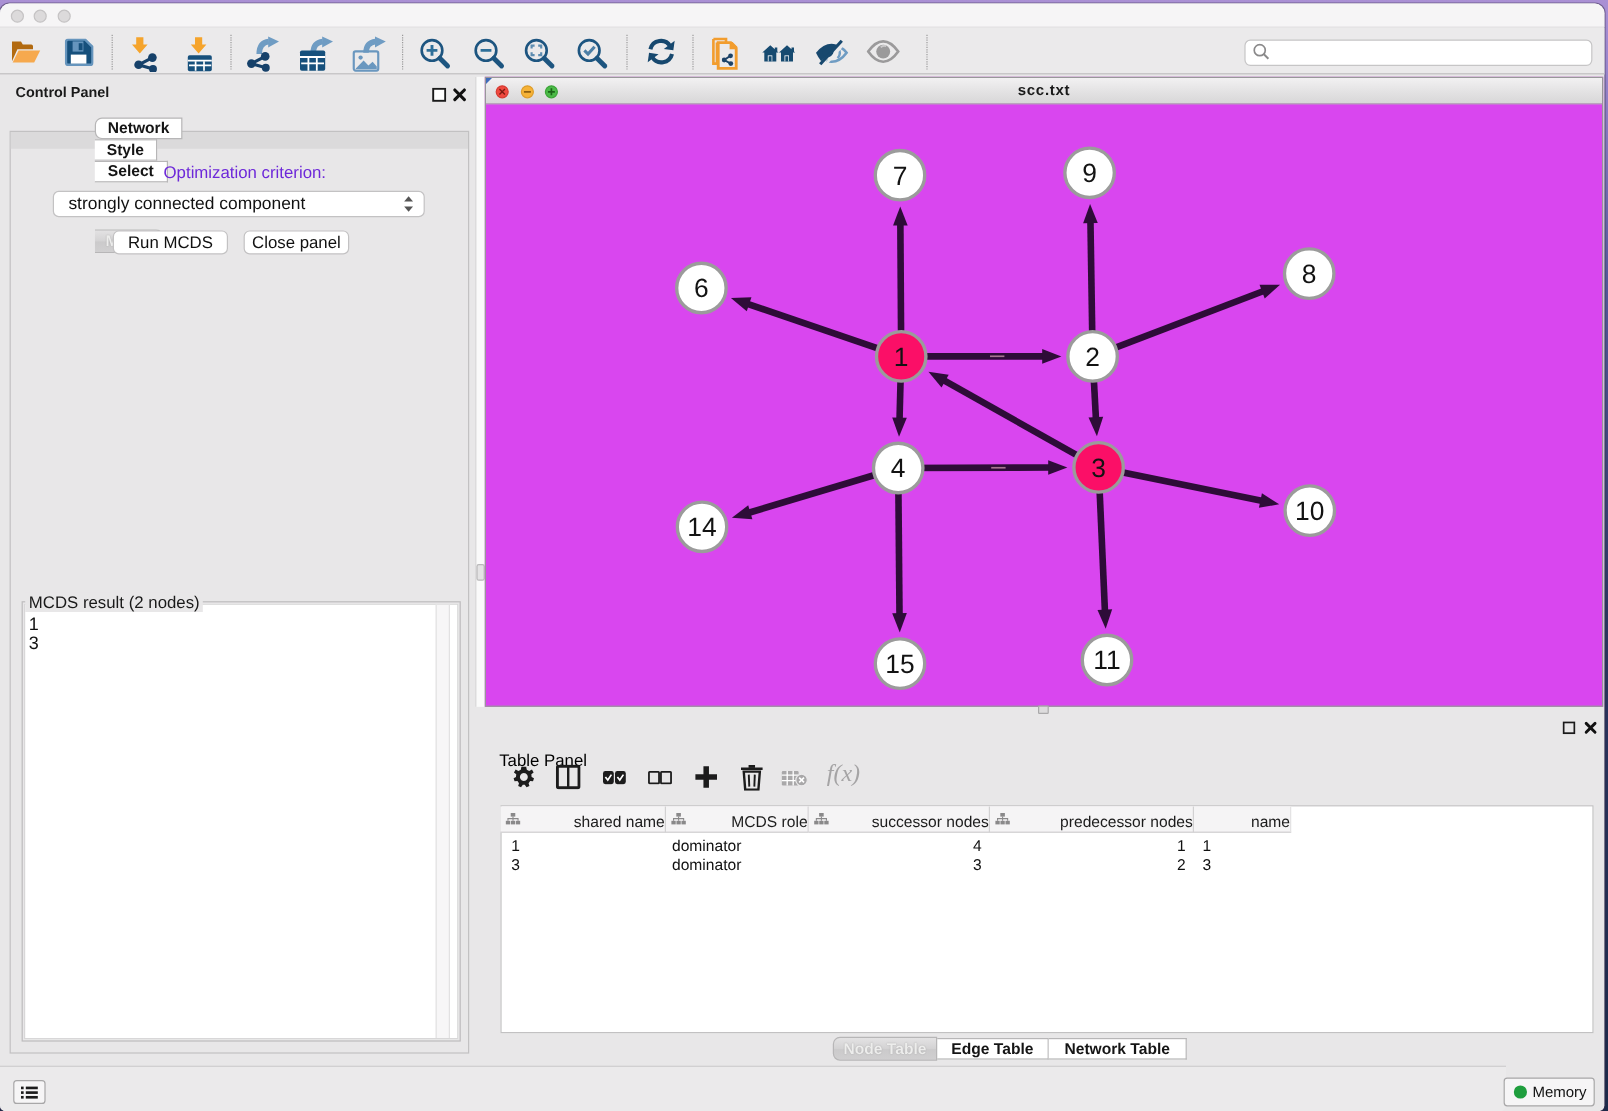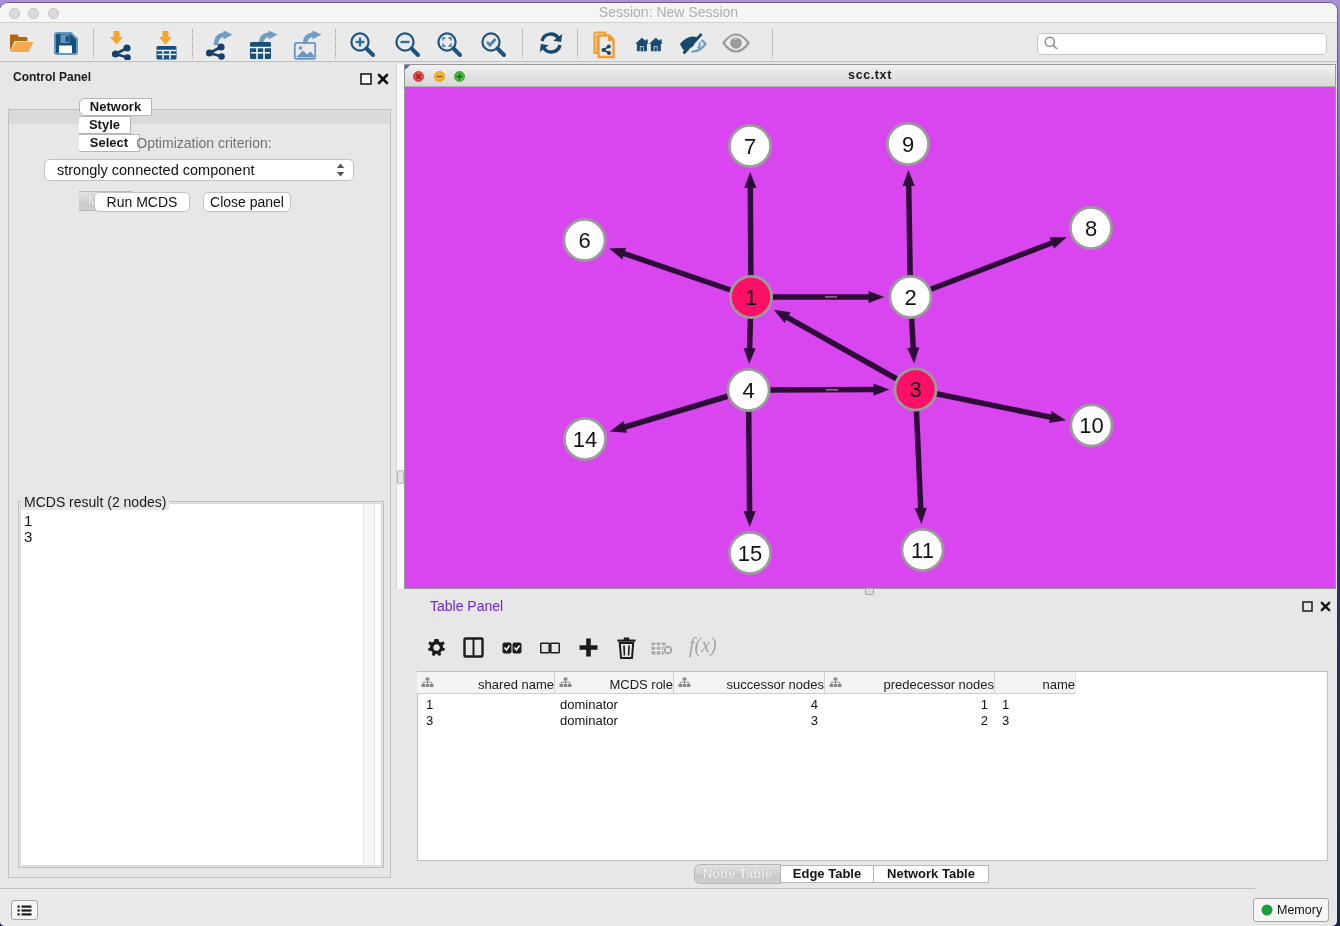--- a/index.html
+++ b/index.html
@@ -55,21 +55,20 @@
   background:#ebeaeb; border-top:1px solid #c1c0c1; border-radius:0 0 5px 5px; }
 .wbtn { position:absolute; background:#f6f5f6; border:1px solid #a8a7a8; border-radius:3px; }
 </style>
 </head>
 <body>
 <div id="app"></div>
 <div id="titlebar">
   <div class="tl" style="left:8.5px;"></div>
   <div class="tl" style="left:28px;"></div>
   <div class="tl" style="left:47.5px;"></div>
-  <div id="wtitle">Session: New Session</div>
 </div>
 <div id="toolbar">
   <svg class="icon" style="left:9px;top:9px;" width="26" height="22" viewBox="0 0 26 22">
     <path d="M1 2.5 L8.5 2.5 L10 5 L17 5 Q18.5 5 18.5 6.5 L18.5 9 L5.5 9 L1 19 Z" fill="#b26a10"></path>
     <path d="M6.5 10 L24.5 10 L19.5 20 L1.5 20 Z" fill="#f6a94e"></path>
   </svg>
   <svg class="icon" style="left:54px;top:8.5px;" width="24" height="23" viewBox="0 0 24 23">
     <path d="M1 3 Q1 1 3 1 L17 1 L23 7 L23 20 Q23 22 21 22 L3 22 Q1 22 1 20 Z" fill="#16507c"></path>
     <path d="M1 3 Q1 1 3 1 L17 1 L23 7 L23 20 Q23 22 21 22 L3 22 Q1 22 1 20 Z" fill="none" stroke="#6695bd" stroke-width="2"></path>
     <rect x="6.5" y="2.5" width="9" height="8.5" fill="#6695bd"></rect>
@@ -203,21 +202,21 @@
 </svg>
 <div class="abs" id="cp-box">
     <div class="topband"></div>
   </div>
 <div class="seg" style="left:79px;top:98px;flex-direction:column;">
   <div class="tab" style="width:73px;">Network</div>
   <div class="tab" style="width:52px;">Style</div>
   <div class="tab" style="width:61px;">Select</div>
   <div class="tab sel" style="width:57px;">MCDS</div>
 </div>
-<div class="abs" style="left:4px;top:135px;width:400px;text-align:center;font-size:14px;color:#737373;">Optimization criterion:</div>
+<div class="abs" style="left:4px;top:135px;width:400px;text-align:center;font-size:14px;color:#6d28d9;">Optimization criterion:</div>
 <div class="abs" id="dd">strongly connected component
   <svg style="position:absolute;right:8px;top:3px;" width="9" height="14" viewBox="0 0 9 14">
     <polygon points="4.5,0.5 8.2,5 0.8,5" fill="#555"></polygon>
     <polygon points="4.5,13.5 8.2,9 0.8,9" fill="#555"></polygon>
   </svg>
 </div>
 <div class="btn" style="left:94px;top:192px;width:96px;">Run MCDS</div>
 <div class="btn" style="left:203px;top:192px;width:88px;">Close panel</div>
 <div class="abs" id="fs"></div>
 <div class="abs" id="fs-white"></div>
@@ -307,21 +306,21 @@
 <text x="750.0" y="560.8">15</text>
 </g>
     <g stroke="#a87490" stroke-width="1.4">
       <line x1="825" y1="296.9" x2="837" y2="296.9"></line>
       <line x1="826" y1="389.8" x2="838" y2="389.8"></line>
     </g>
     </g>
   </svg>
 </div>
 
-<div class="abs" style="left:416px;top:598px;font-size:14px;color:#6d28d9;margin-left:14px;">Table Panel</div>
+<div class="abs" style="left:416px;top:625px;font-size:14px;color:#000000;">Table Panel</div>
 <svg class="icon" style="left:1302px;top:601px;" width="11" height="11" viewBox="0 0 11 11">
   <rect x="1" y="1" width="9" height="9" fill="none" stroke="#1a1a1a" stroke-width="1.5"></rect>
 </svg>
 <svg class="icon" style="left:1320px;top:601px;" width="11" height="11" viewBox="0 0 11 11">
   <path d="M1.8 1.8 L9.2 9.2 M9.2 1.8 L1.8 9.2" stroke="#111" stroke-width="2.4" stroke-linecap="round"></path>
 </svg>
 <svg class="icon" style="left:427px;top:638px;" width="19" height="19" viewBox="0 0 19 19">
   <path d="M9.5 1 L11.5 1 L12 3.5 L14 4.5 L16.3 3.3 L17.7 5.7 L15.8 7.3 L16 9.5 L18 10.5 L17.2 13 L14.8 12.8 L13.5 14.7 L14.2 17 L11.8 18 L10.3 16 L8.7 16 L7.2 18 L4.8 17 L5.5 14.7 L4.2 12.8 L1.8 13 L1 10.5 L3 9.5 L3.2 7.3 L1.3 5.7 L2.7 3.3 L5 4.5 L7 3.5 L7.5 1 Z M9.5 6.2 A3.3 3.3 0 1 0 9.6 6.2 Z" fill="#1c1c1c"></path>
 </svg>
 <svg class="icon" style="left:463px;top:637px;" width="21" height="21" viewBox="0 0 21 21">

